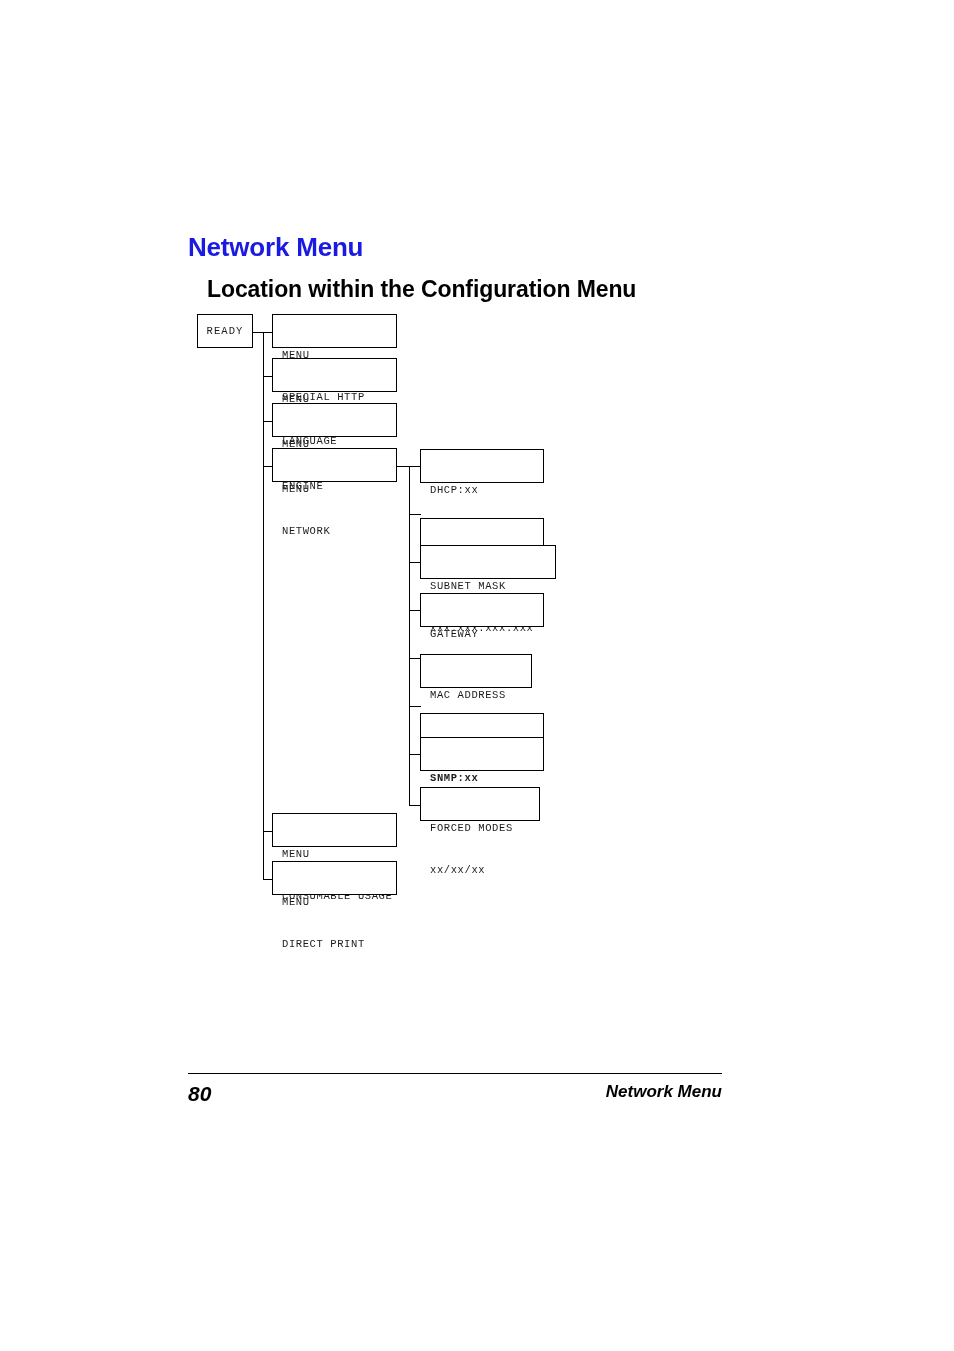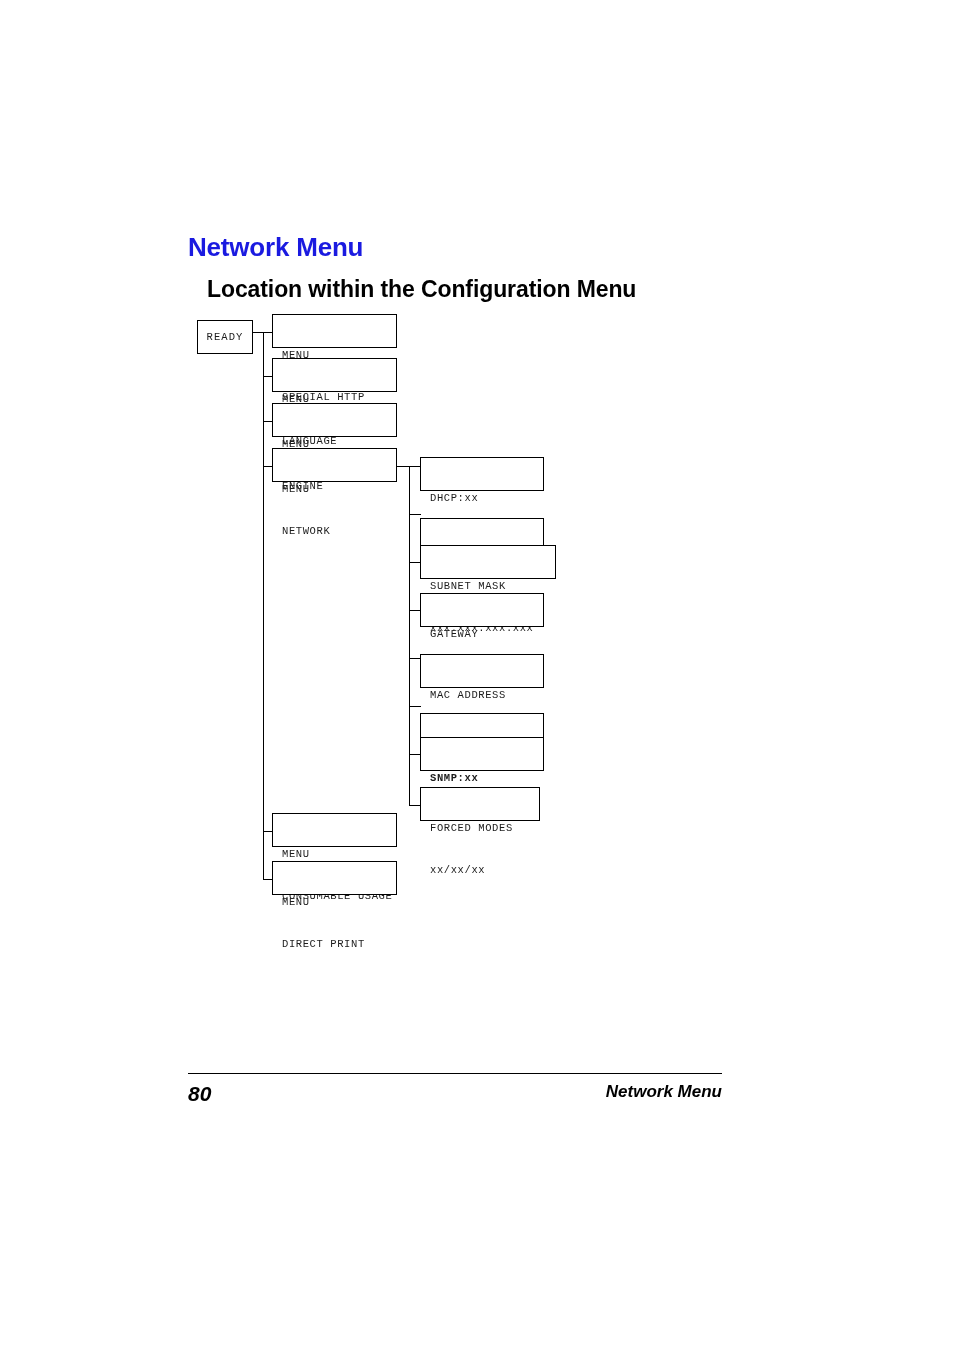--- a/index.html
+++ b/index.html
@@ -65,21 +65,20 @@
     letter-spacing: 0.6px;
   }
   .node .l1, .node .l2 { display: block; }
 
   .node.ready {
     padding: 16px;
     display: flex;
     align-items: center;
     justify-content: center;
     letter-spacing: 1.1px;
-    margin-top: 6px;
   }
 
   .connector {
     position: absolute;
     background: #000000;
   }
   .v-line { width: 1px; }
   .h-line { height: 1px; }
 
   
@@ -162,21 +161,21 @@
     <div class="node" style="left:272px; top:861px; width:125px; height:34px;">
       <span class="l1">MENU</span>
       <span class="l2">DIRECT PRINT</span>
     </div>
 
     <div class="connector h-line" style="left:397px; top:466px; width:13px;"></div>
 
     <div class="connector v-line" style="left:409px; top:466px; height:340px;"></div>
 
     <div class="connector h-line" style="left:409px; top:466px; width:12px;"></div>
-    <div class="node" style="left:420px; top:449px; width:124px; height:34px;margin-top:8px;">
+    <div class="node" style="left:420px; top:449px; width:124px; height:34px;">
       <span class="l1">DHCP:xx</span>
       <span class="l2">BOOTP:xx</span>
     </div>
 
     <div class="connector h-line" style="left:409px; top:514px; width:12px;"></div>
     <div class="node" style="left:420px; top:518px; width:124px; height:34px;">
       <span class="l1">IP ADDRESS</span>
       <span class="l2">xxx.xxx.xxx.xxx</span>
     </div>
 
@@ -186,21 +185,21 @@
       <span class="l2">xxx.xxx.xxx.xxx</span>
     </div>
 
     <div class="connector h-line" style="left:409px; top:610px; width:12px;"></div>
     <div class="node" style="left:420px; top:593px; width:124px; height:34px;">
       <span class="l1">GATEWAY</span>
       <span class="l2">xxx.xxx.xxx.xxx</span>
     </div>
 
     <div class="connector h-line" style="left:409px; top:658px; width:12px;"></div>
-    <div class="node" style="left:420px; top:654px; width:124px; height:34px;">
+    <div class="node" style="left:420px; top:654px; width:112px; height:34px;">
       <span class="l1">MAC ADDRESS</span>
       <span class="l2">00206Bxxxxxx</span>
     </div>
 
     <div class="connector h-line" style="left:409px; top:706px; width:12px;"></div>
     <div class="node" style="left:420px; top:713px; width:124px; height:34px;text-align:right;">
       <span class="l1">HTTP:xx</span>
       <span class="l2"></span>
     </div>
 

